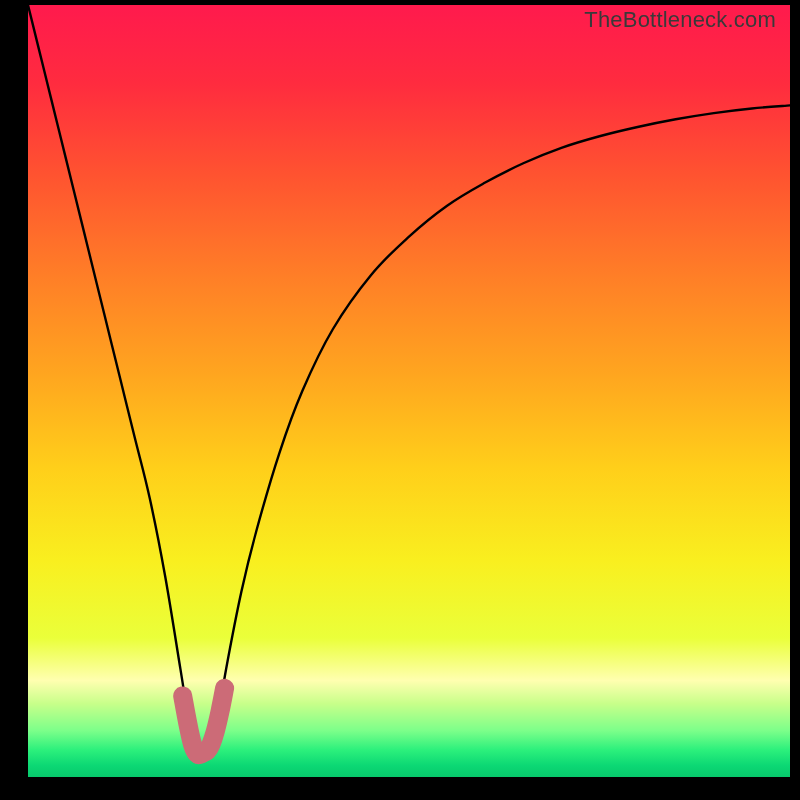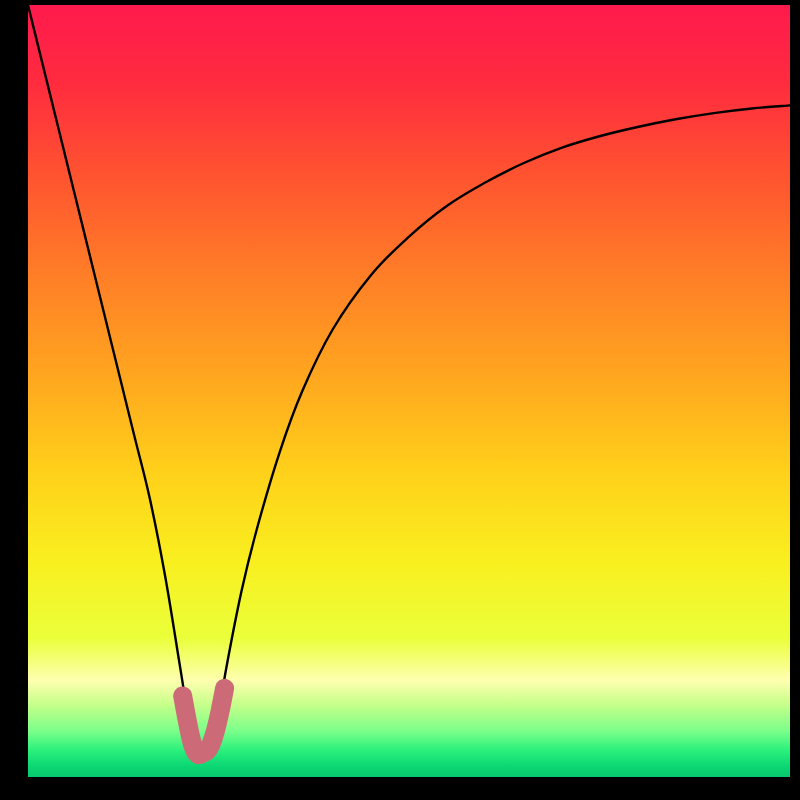--- a/index.html
+++ b/index.html
@@ -73,13 +73,14 @@
 
   <svg class="curve" viewBox="0 0 762 772" preserveAspectRatio="none">
     <g>
       <path id="p-curve" fill="none" stroke="#000" stroke-width="2.4" stroke-linejoin="round" stroke-linecap="round" d="M 0.00 0.00 C 2.74 11.12, 9.75 39.53, 15.24 61.76 C 20.73 83.99, 24.99 101.29, 30.48 123.52 C 35.97 145.75, 40.23 163.05, 45.72 185.28 C 51.21 207.51, 55.47 224.81, 60.96 247.04 C 66.45 269.27, 70.71 286.57, 76.20 308.80 C 81.69 331.03, 85.95 348.33, 91.44 370.56 C 96.93 392.79, 101.19 410.09, 106.68 432.32 C 112.17 454.55, 116.43 469.07, 121.92 494.08 C 127.41 519.09, 131.67 540.71, 137.16 571.28 C 142.65 601.85, 148.29 638.91, 152.40 663.92 C 156.51 688.93, 157.28 696.34, 160.02 710.24 C 162.76 724.14, 164.90 734.17, 167.64 741.12 C 170.38 748.07, 172.52 748.84, 175.26 748.84 C 178.00 748.84, 180.14 748.07, 182.88 741.12 C 185.62 734.17, 187.76 724.14, 190.50 710.24 C 193.24 696.34, 194.01 686.15, 198.12 663.92 C 202.23 641.69, 207.87 611.73, 213.36 586.72 C 218.85 561.71, 221.74 549.97, 228.60 524.96 C 235.46 499.95, 243.23 472.77, 251.46 447.76 C 259.69 422.75, 264.72 408.23, 274.32 386.00 C 283.92 363.77, 292.46 345.08, 304.80 324.24 C 317.14 303.40, 329.18 286.88, 342.90 270.20 C 356.62 253.52, 367.28 244.11, 381.00 231.60 C 394.72 219.09, 405.38 210.45, 419.10 200.72 C 432.82 190.99, 443.48 185.20, 457.20 177.56 C 470.92 169.92, 481.58 164.51, 495.30 158.26 C 509.02 152.01, 519.68 147.68, 533.40 142.82 C 547.12 137.96, 557.78 134.99, 571.50 131.24 C 585.22 127.49, 595.88 125.03, 609.60 121.98 C 623.32 118.92, 633.98 116.76, 647.70 114.26 C 661.42 111.75, 672.08 110.03, 685.80 108.08 C 699.52 106.13, 710.18 104.84, 723.90 103.45 C 737.62 102.06, 755.14 100.92, 762.00 100.36"></path>
     </g>
     <g>
       <path id="p-valley" fill="none" stroke="#cc6b77" stroke-width="19" stroke-linejoin="round" stroke-linecap="round" d="M 154.69 690.94 C 155.65 696.08, 158.24 710.75, 160.02 719.50 C 161.80 728.26, 162.95 734.30, 164.59 739.58 C 166.24 744.86, 167.52 747.17, 169.16 748.84 C 170.81 750.51, 172.50 749.26, 173.74 748.84 C 174.97 748.42, 175.61 746.94, 176.02 746.52 C 176.43 746.11, 175.47 746.66, 176.02 746.52 C 176.57 746.39, 177.84 747.00, 179.07 745.75 C 180.30 744.50, 181.37 743.19, 182.88 739.58 C 184.39 735.96, 185.81 731.66, 187.45 725.68 C 189.10 719.70, 190.38 714.02, 192.02 706.38 C 193.67 698.74, 195.77 687.39, 196.60 683.22"></path>
     </g>
   </svg>
 
+  <div class="watermark">TheBottleneck.com</div>
 </div>
 
 </body></html>

